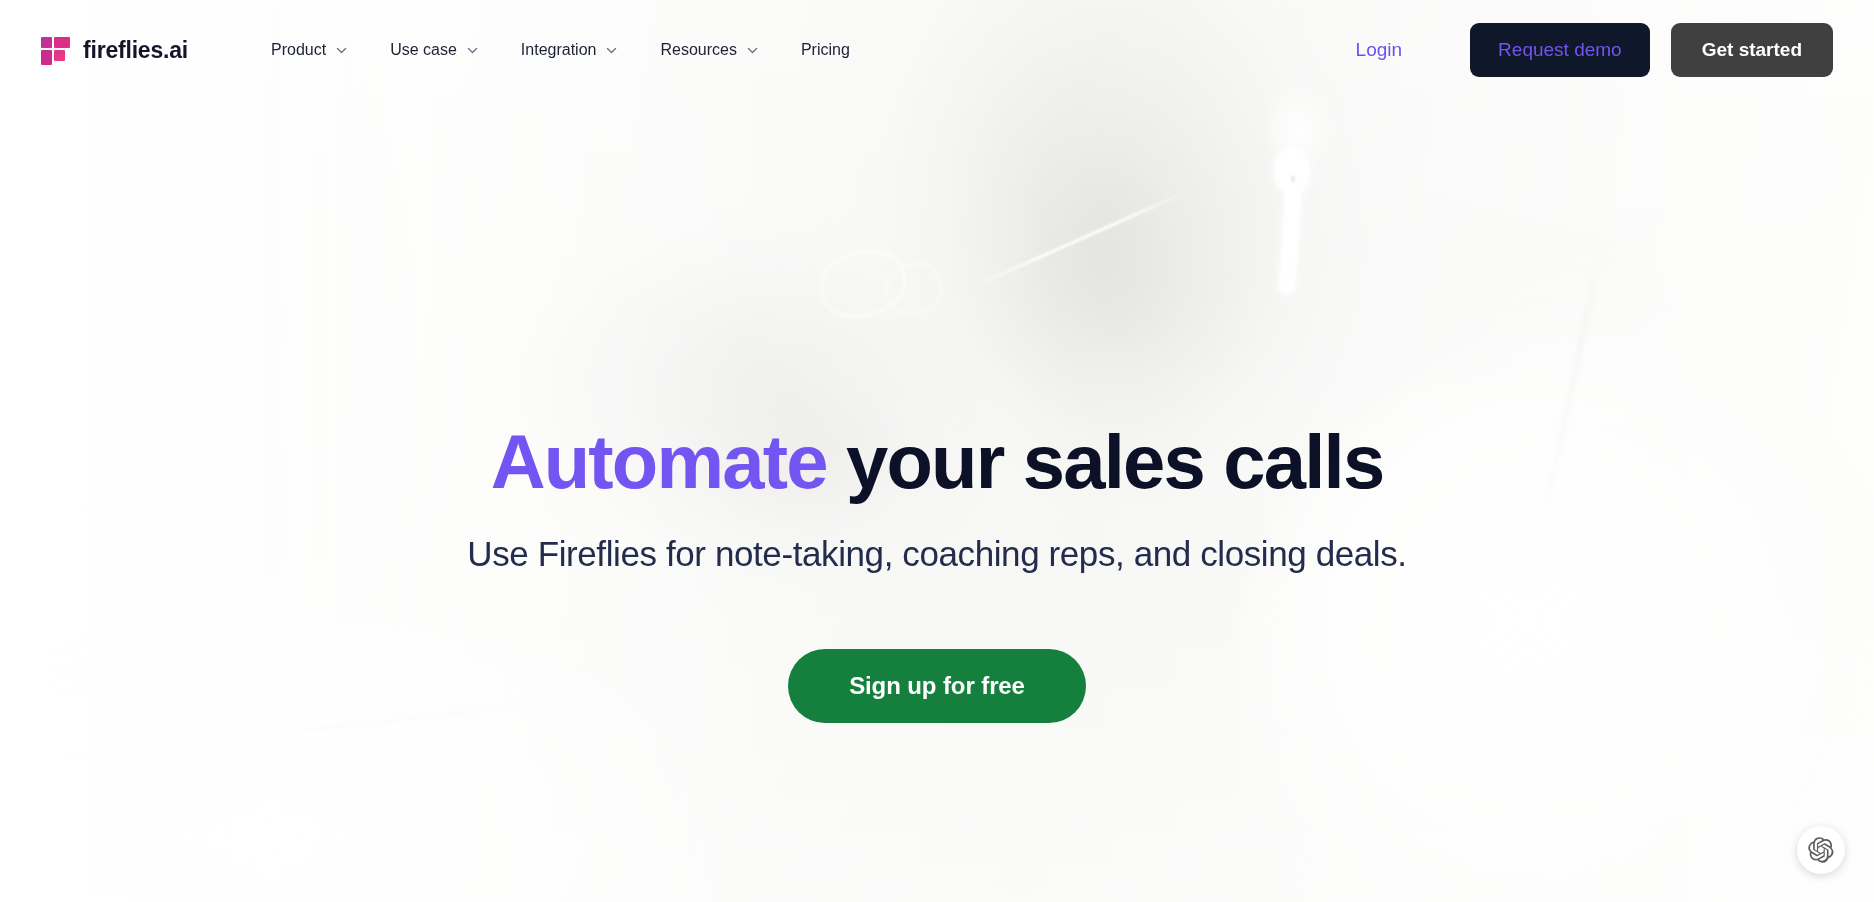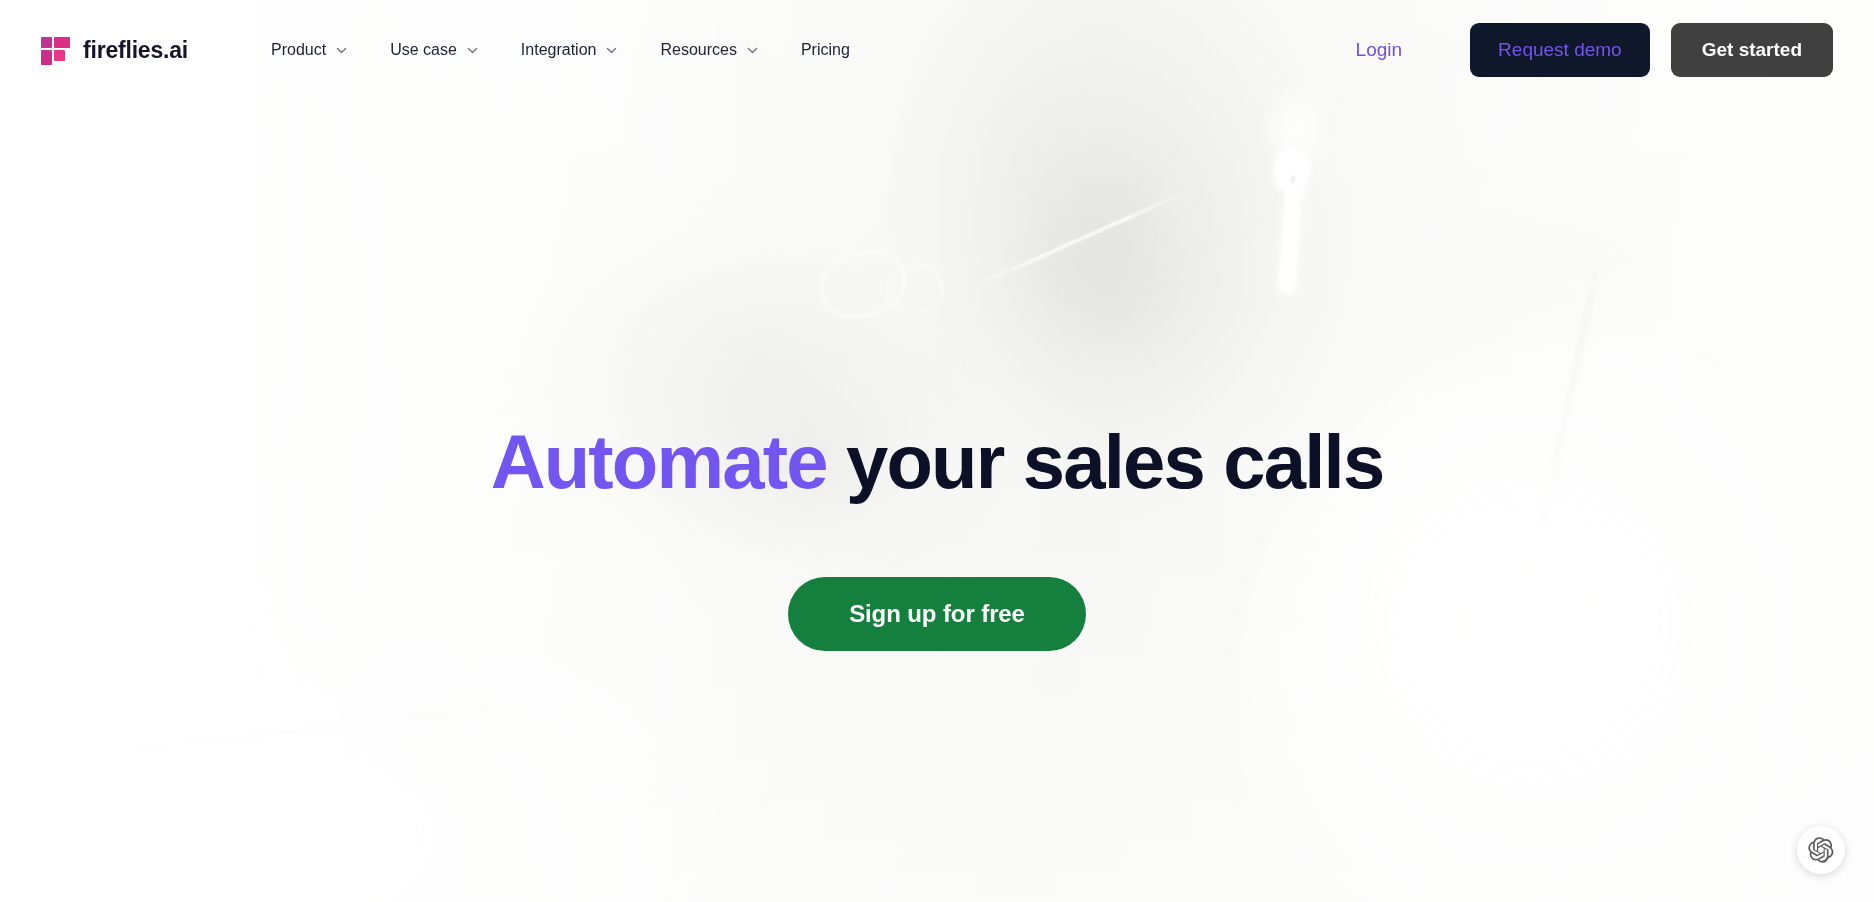--- a/index.html
+++ b/index.html
@@ -558,20 +558,21 @@
   </div>
 
 </nav>
 
 <div class="hero">
 
   <h1 class="hero-title">
     <span class="accent">Automate</span><span> your sales calls</span>
   </h1>
 
+  <p class="hero-sub">Use Fireflies for note-taking, coaching reps, and closing deals.</p>
 
   <button class="btn-signup">Sign up for free</button>
 
 </div>
 
 <div class="float-widget">
   <span>
     <svg viewBox="0 0 24 24" fill="none" xmlns="http://www.w3.org/2000/svg">
       <path d="M21.18 9.82a5.4 5.4 0 0 0-.47-4.44 5.47 5.47 0 0 0-5.89-2.62A5.42 5.42 0 0 0 10.74 1a5.47 5.47 0 0 0-5.22 3.78 5.41 5.41 0 0 0-3.62 2.62 5.47 5.47 0 0 0 .67 6.41 5.4 5.4 0 0 0 .47 4.44 5.47 5.47 0 0 0 5.89 2.62A5.41 5.41 0 0 0 13.01 23a5.47 5.47 0 0 0 5.22-3.79 5.41 5.41 0 0 0 3.62-2.62 5.47 5.47 0 0 0-.67-6.4v-.37Zm-8.17 11.4a4.06 4.06 0 0 1-2.6-.94l.13-.07 4.32-2.5a.7.7 0 0 0 .35-.61v-6.1l1.83 1.06a.07.07 0 0 1 .03.05v5.05a4.08 4.08 0 0 1-4.06 4.06ZM4.27 17.5a4.05 4.05 0 0 1-.49-2.72l.13.08 4.32 2.5a.7.7 0 0 0 .7 0l5.28-3.05v2.11a.07.07 0 0 1-.03.06l-4.37 2.52a4.07 4.07 0 0 1-5.54-1.49ZM3.13 8.1a4.05 4.05 0 0 1 2.12-1.78v5.14a.7.7 0 0 0 .35.6l5.26 3.04-1.83 1.06a.07.07 0 0 1-.06 0L4.62 13.6A4.07 4.07 0 0 1 3.13 8.1Zm15 3.49-5.28-3.06 1.83-1.05a.07.07 0 0 1 .06 0l4.37 2.52a4.06 4.06 0 0 1-.63 7.33v-5.14a.7.7 0 0 0-.35-.6Zm1.82-2.74-.13-.08-4.31-2.51a.7.7 0 0 0-.71 0L9.53 9.3V7.2a.06.06 0 0 1 .02-.06l4.37-2.52a4.06 4.06 0 0 1 6.03 4.21ZM8.53 12.6 6.7 11.55a.07.07 0 0 1-.03-.05V6.45a4.06 4.06 0 0 1 6.66-3.12l-.13.08-4.32 2.49a.7.7 0 0 0-.35.6v6.1Zm1-2.14 2.35-1.36 2.36 1.36v2.72l-2.35 1.36-2.36-1.36v-2.72Z" fill="#5d5d5d"></path>
     </svg>

